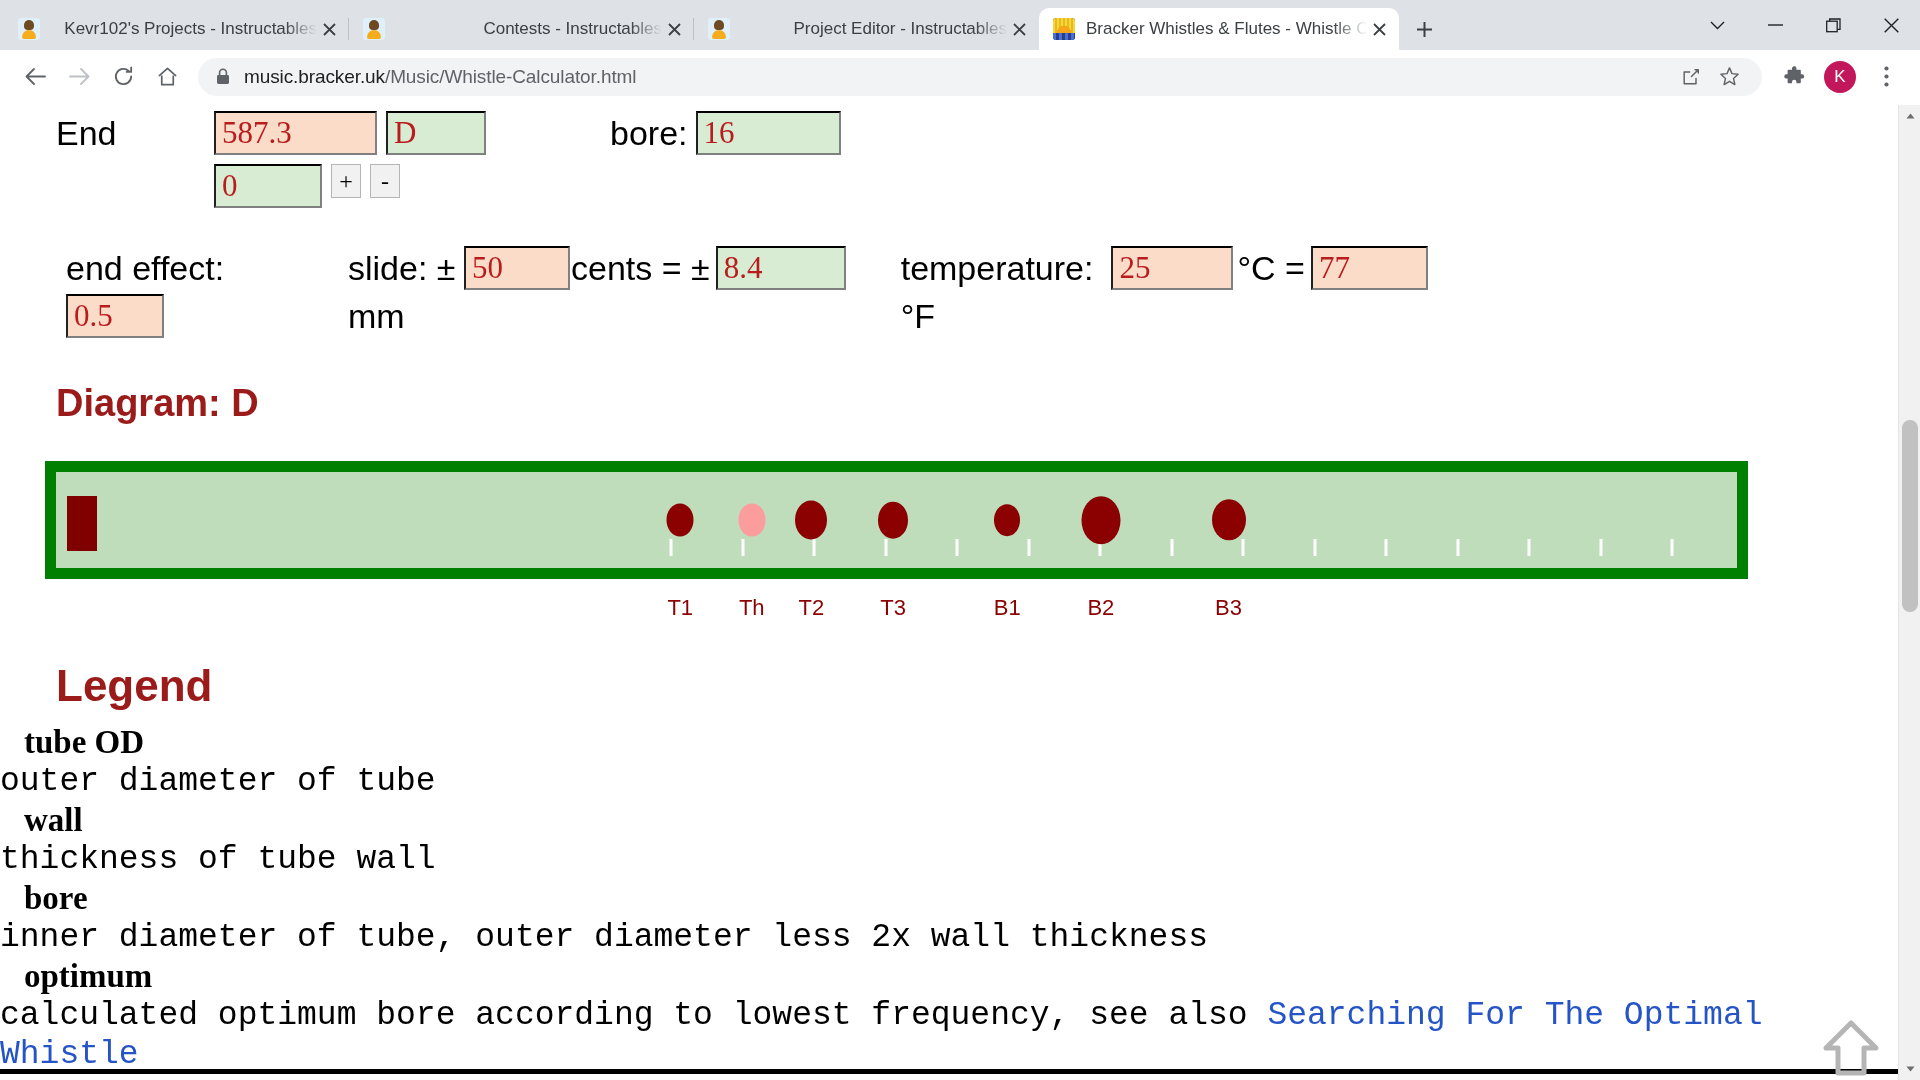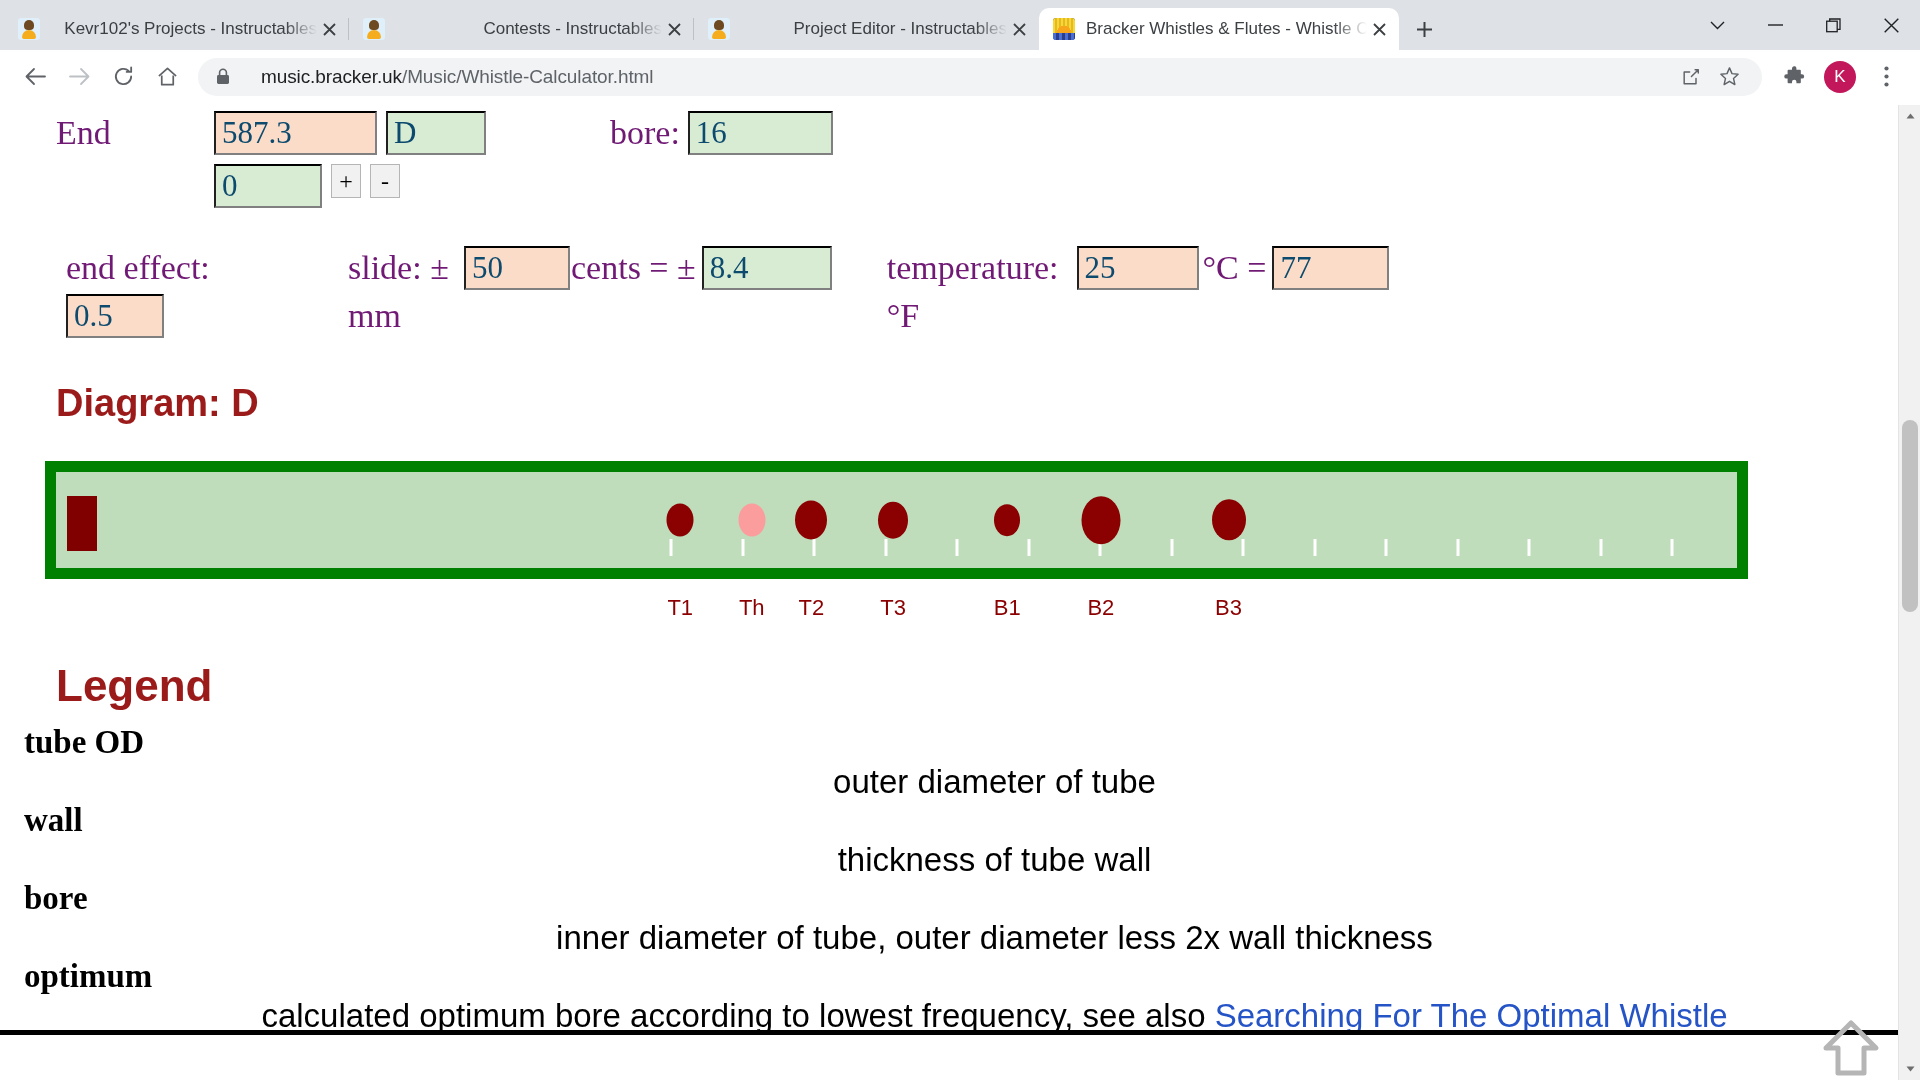--- a/index.html
+++ b/index.html
@@ -164,21 +164,20 @@
   }
   .omnibox .lock { margin-right: 14px; display:flex; align-items:center; color:#5f6368; }
   .omnibox .url {
     font-size: 19px;
     color: #202124;
     font-family: "Liberation Sans", sans-serif;
     letter-spacing: -0.1px;
     flex: 1 1 auto;
     white-space: nowrap;
     overflow: hidden;
-    margin-left: 17px;
   }
   .omnibox .url .host { color: #202124; }
   .omnibox .url .path { color: #5f6368; }
   .omni-icon {
     width: 34px; height: 34px;
     display: flex; align-items: center; justify-content: center;
     color: #5f6368;
     margin-left: 4px;
   }
   .tb-icon {
@@ -212,36 +211,36 @@
     padding: 0;
     font-family: "Liberation Serif", serif;
   }
 
   .field-row {
     display: flex;
     align-items: flex-start;
     padding-left: 56px;
   }
   .lbl {
-    font-family: Liberation Serif, serif;
+    font-family: Liberation Sans, sans-serif;
     font-size: 34px;
-    color: #701a75;
+    color: #000000;
     line-height: 44px;
   }
   .inp {
     font-family: "Liberation Serif", serif;
     font-size: 31px;
     line-height: 38px;
     height: 44px;
     padding: 1px 6px;
     border: 2px inset #808080;
     border-top-color: #1a1a1a;
     border-left-color: #767676;
     background: #ffffff;
-    color: #0c4a6e;
+    color: #b91c1c;
     display: inline-block;
     vertical-align: top;
   }
   .inp.pink { background: #fbdcc8; }
   .inp.green { background: #d8ecd4; }
 
   .btn-sm {
     font-family: "Liberation Serif", serif;
     font-size: 24px;
     line-height: 1;
@@ -309,26 +308,24 @@
 
   .legend-term {
     font-family: "Liberation Serif", serif;
     font-weight: 700;
     font-size: 33px;
     color: #000;
     padding-left: 24px;
     line-height: 39px;
   }
   .legend-def {
-    font-family: Liberation Sans, sans-serif;
+    font-family: Liberation Mono, monospace;
     font-size: 33px;
     color: #000;
-    padding-left: 90px;
     line-height: 39px;
-    text-align: center;
   }
   .legend-def a { color: #2554c7; text-decoration: none; }
 
   
   .scrollbar {
     position: absolute;
     right: 0; top: 105px;
     width: 22px; height: 975px;
     background: #f1f1f1;
     border-left: 1px solid #e4e4e4;

